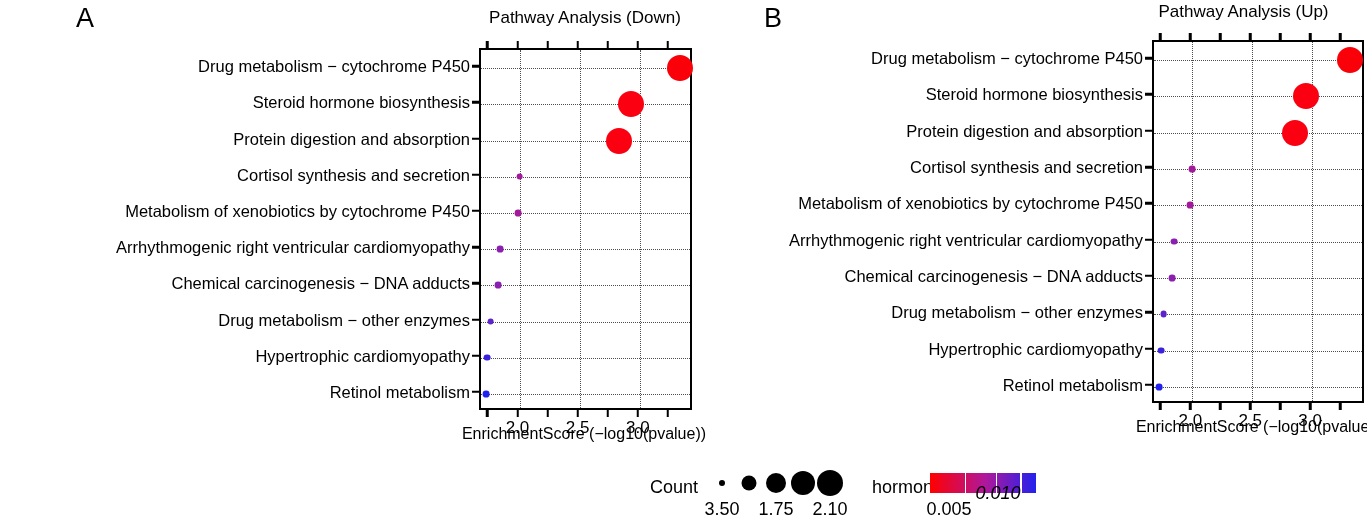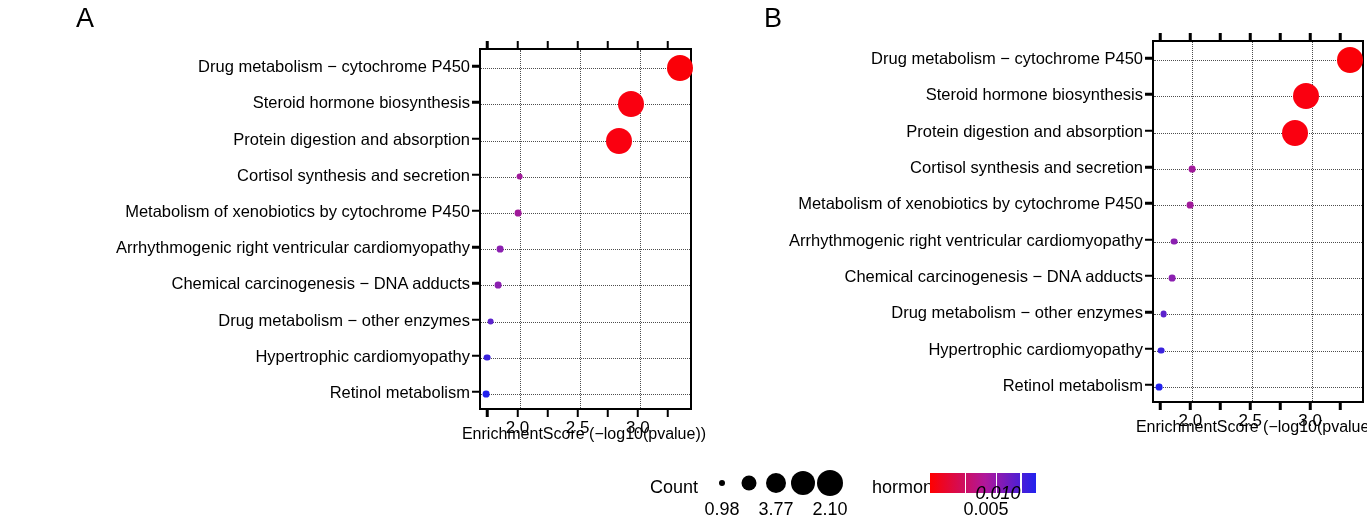--- a/index.html
+++ b/index.html
@@ -43,20 +43,21 @@
               transform:translate(-50%,-50%);}
   .legend-num{position:absolute;font-size:18px;transform:translateX(-50%);white-space:nowrap;}
   #colorbar{position:absolute;height:20px;}
   .cbar-tickline{position:absolute;top:0;width:1.5px;height:20px;background:#fff;}
 </style>
 </head>
 <body>
 
 <div class="panel" id="panel-a">
   <div class="panel-letter">A</div>
+  <div class="plot-title" id="title-a" style="left: 450px; top: 8px; width: 270px;">Pathway Analysis (Down)</div>
   <div class="ylabels" id="ylabels-a" style="left: 0px; top: 0px; width: 470px;">
       <div class="ylabel" style="top: 66.1px;">Drug metabolism − cytochrome P450</div>
       <div class="ylabel" style="top: 102.3px;">Steroid hormone biosynthesis</div>
       <div class="ylabel" style="top: 138.5px;">Protein digestion and absorption</div>
       <div class="ylabel" style="top: 174.7px;">Cortisol synthesis and secretion</div>
       <div class="ylabel" style="top: 210.9px;">Metabolism of xenobiotics by cytochrome P450</div>
       <div class="ylabel" style="top: 247.1px;">Arrhythmogenic right ventricular cardiomyopathy</div>
       <div class="ylabel" style="top: 283.3px;">Chemical carcinogenesis − DNA adducts</div>
       <div class="ylabel" style="top: 319.5px;">Drug metabolism − other enzymes</div>
       <div class="ylabel" style="top: 355.7px;">Hypertrophic cardiomyopathy</div>
@@ -116,20 +117,21 @@
   <div id="xlabels-a">
       <div class="xticklabel" style="left: 517.508px; top: 418px;">2.0</div>
       <div class="xticklabel" style="left: 577.678px; top: 418px;">2.5</div>
       <div class="xticklabel" style="left: 637.847px; top: 418px;">3.0</div>
     </div>
   <div class="xaxis-title" id="xtitle-a" style="left: 584px; top: 425px;">EnrichmentScore (−log10(pvalue))</div>
 </div>
 
 <div class="panel" id="panel-b">
   <div class="panel-letter">B</div>
+  <div class="plot-title" id="title-b" style="left: 440px; top: 2px; width: 247px;">Pathway Analysis (Up)</div>
   <div class="ylabels" id="ylabels-b" style="left: 0px; top: 0px; width: 463px;">
       <div class="ylabel" style="top: 58.15px;">Drug metabolism − cytochrome P450</div>
       <div class="ylabel" style="top: 94.45px;">Steroid hormone biosynthesis</div>
       <div class="ylabel" style="top: 130.75px;">Protein digestion and absorption</div>
       <div class="ylabel" style="top: 167.05px;">Cortisol synthesis and secretion</div>
       <div class="ylabel" style="top: 203.35px;">Metabolism of xenobiotics by cytochrome P450</div>
       <div class="ylabel" style="top: 239.65px;">Arrhythmogenic right ventricular cardiomyopathy</div>
       <div class="ylabel" style="top: 275.95px;">Chemical carcinogenesis − DNA adducts</div>
       <div class="ylabel" style="top: 312.25px;">Drug metabolism − other enzymes</div>
       <div class="ylabel" style="top: 348.55px;">Hypertrophic cardiomyopathy</div>
@@ -197,29 +199,29 @@
 <div id="legend">
   <div class="legend-title" id="count-title" style="left:650px;top:22px;">Count</div>
   <div id="count-dots">
       <div class="legend-dot" style="width: 6px; height: 6px; left: 722px; top: 28px;"></div>
       <div class="legend-dot" style="width: 15px; height: 15px; left: 749px; top: 28px;"></div>
       <div class="legend-dot" style="width: 20px; height: 20px; left: 776px; top: 28px;"></div>
       <div class="legend-dot" style="width: 24px; height: 24px; left: 803px; top: 28px;"></div>
       <div class="legend-dot" style="width: 26px; height: 26px; left: 830px; top: 28px;"></div>
     </div>
   <div id="count-nums">
-      <div class="legend-num" style="left: 722px; top: 44px;">0.98</div>
-      <div class="legend-num" style="left: 776px; top: 44px;">3.77</div>
+      <div class="legend-num" style="left: 722px; top: 44px;">3.50</div>
+      <div class="legend-num" style="left: 776px; top: 44px;">1.75</div>
       <div class="legend-num" style="left: 830px; top: 44px;">2.10</div>
     </div>
 
   <div class="legend-title" id="pvalue-title" style="left:872px;top:22px;">hormone</div>
   <div id="colorbar" style="left: 930px; top: 18px; width: 106px; background: linear-gradient(to right, rgb(255, 0, 0) 0%, rgb(176, 23, 155) 52%, rgb(34, 34, 238) 100%);">
       <div class="cbar-tickline" style="left: 33%;"></div>
       <div class="cbar-tickline" style="left: 62%;"></div>
       <div class="cbar-tickline" style="left: 85%;"></div>
     </div>
   <div id="pvalue-nums">
-      <div class="legend-num" style="left: 949px; top: 44px; margin-left: 37px;">0.005</div>
+      <div class="legend-num" style="left: 949px; top: 44px;">0.005</div>
       <div class="legend-num" style="left: 998px; top: 28px; font-style: italic;">0.010</div>
       <div class="legend-num" style="left: 1033px; top: 44px; margin-top: 40px;">0.015</div>
     </div>
 </div>
 
 </body></html>

